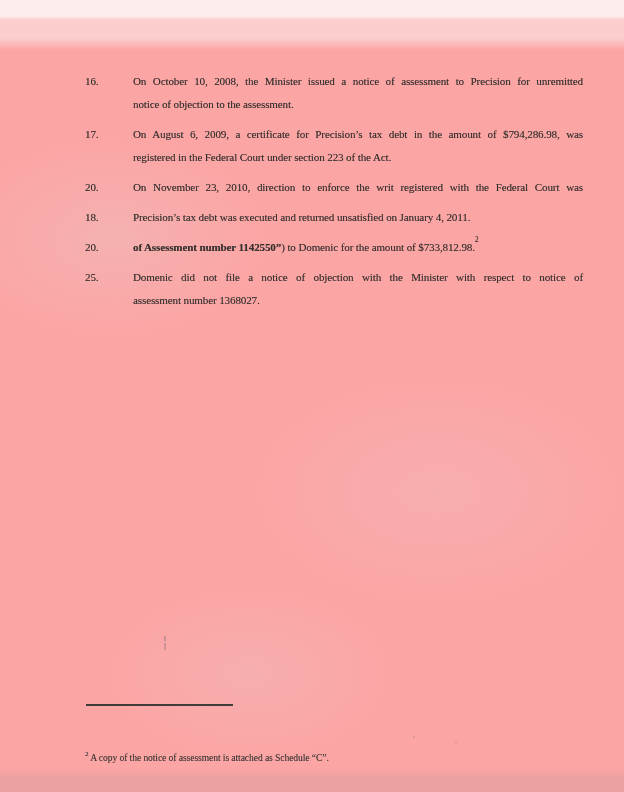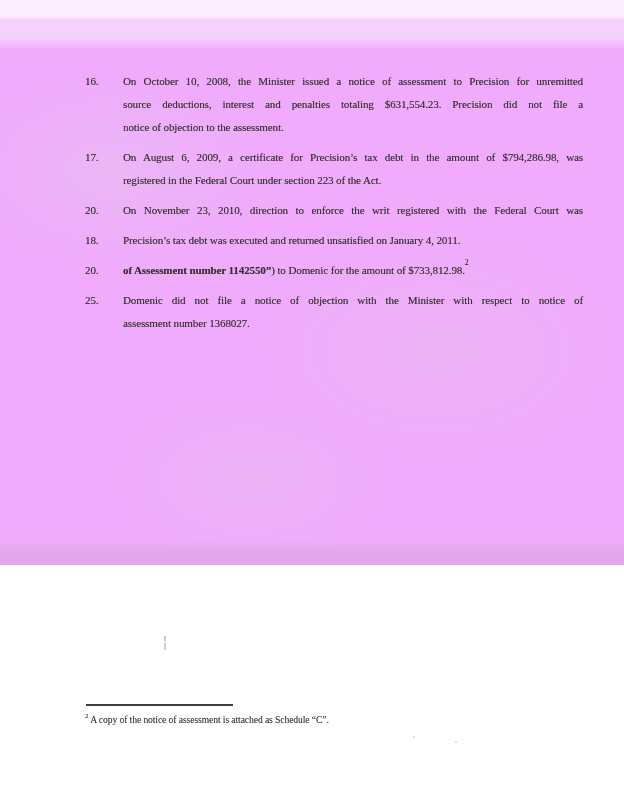--- a/index.html
+++ b/index.html
@@ -8,22 +8,22 @@
     width: 624px;
     height: 792px;
     overflow: hidden;
     font-family: "Liberation Serif", "DejaVu Serif", serif;
   }
 
   .page {
     position: absolute;
     inset: 0;
     width: 624px;
-    height: 565px;
-    background-color: #f0abfc;
+    height: 792px;
+    background-color: #fca5a5;
   }
 
   
   .page::before {
     content: "";
     position: absolute;
     inset: 0;
     pointer-events: none;
     background:
       linear-gradient(180deg,
@@ -61,20 +61,21 @@
     text-align: left;
   }
 
   .para-body {
     flex: 1 1 auto;
     width: 460px;
   }
 
   .line {
     height: 23px;
+    margin-left: 10px;
   }
 
   .line.justified {
     text-align: justify;
     text-align-last: justify;
   }
 
   .line.lastline {
     text-align: right;
     text-align-last: left;
@@ -97,21 +98,21 @@
     left: 86px;
     top: 704px;
     width: 147px;
     height: 1.6px;
     background: #3f3c3a;
   }
 
   .footnote {
     position: absolute;
     left: 85px;
-    top: 710px;
+    top: 748px;
     width: 340px;
     color: #3a3633;
     font-size: 9.5px;
     line-height: 14px;
     letter-spacing: -0.05px;
     text-shadow: 0.2px 0.2px 0.3px rgba(58,54,51,0.4);
   }
 
   .footnote sup {
     font-size: 7px;
@@ -155,21 +156,20 @@
 </head>
 <body>
 
 <div class="page">
 
   <div class="content">
       <div class="para-row">
         <div class="para-number">16.</div>
         <div class="para-body">
           <div class="line justified"><span>On October 10, 2008, the Minister issued a notice of assessment to Precision for unremitted</span></div>
-          <div class="line justified"><span>source deductions, interest and penalties totaling $631,554.23. Precision did not file a</span></div>
           <div class="line lastline"><span>notice of objection to the assessment.</span></div>
         </div>
       </div>
       <div class="para-row">
         <div class="para-number">17.</div>
         <div class="para-body">
           <div class="line justified"><span>On August 6, 2009, a certificate for Precision’s tax debt in the amount of $794,286.98, was</span></div>
           <div class="line lastline"><span>registered in the Federal Court under section 223 of the Act.</span></div>
         </div>
       </div>

